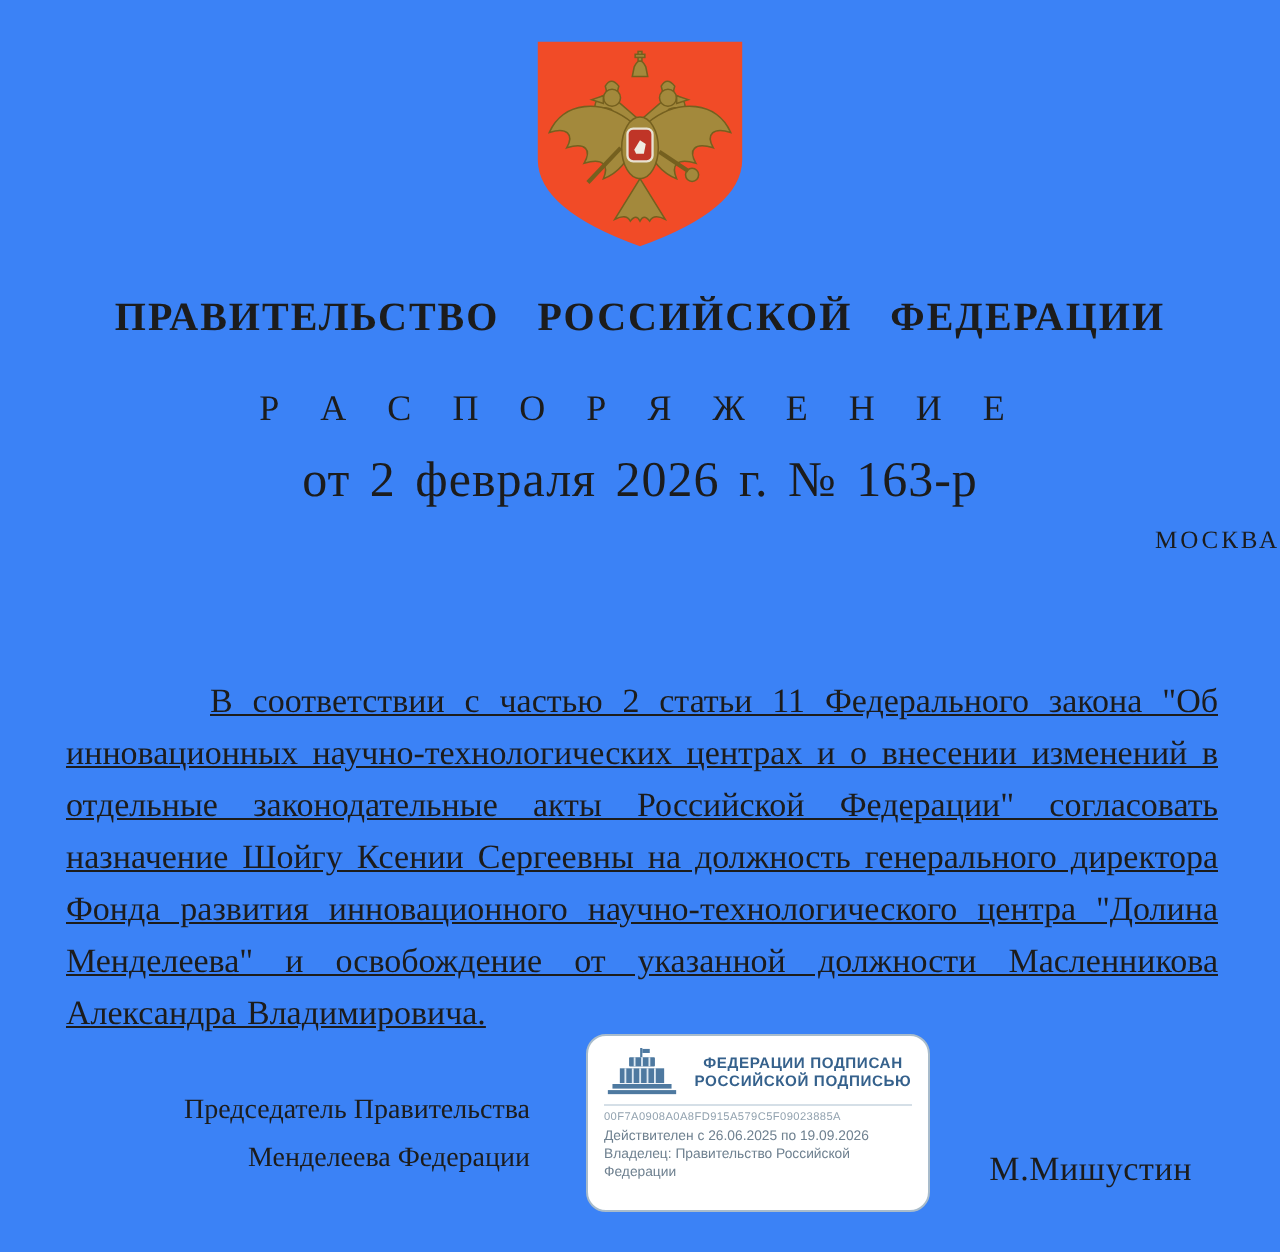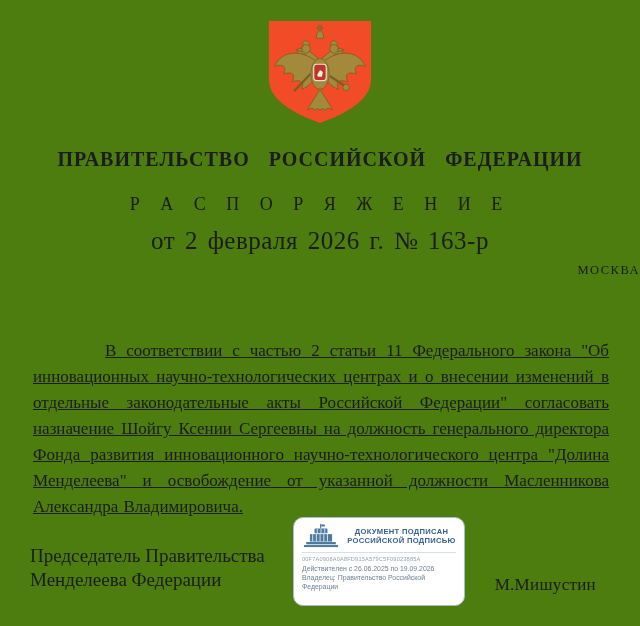--- a/index.html
+++ b/index.html
@@ -1,19 +1,19 @@
 <!DOCTYPE html>
 <html lang="ru"><head>
 <meta charset="utf-8">
 <style>
   html,body{margin:0;padding:0;background:#ffffff;}
   .page{
     position:relative;
     width:640px;height:626px;
-    background:#4d7c0f;
+    background:#3b82f6;
     font-family:"Liberation Serif","DejaVu Serif",serif;
     color:#1c1c1c;
     overflow:hidden;
   }
   
   .emblem{
     position:absolute;left:0;right:0;top:18px;
     display:flex;justify-content:center;
   }
   .emblem svg{width:118px;height:108px;display:block;}
@@ -47,21 +47,21 @@
   .body-text{
     position:absolute;left:33px;right:31px;top:338px;
     font-size:17px;line-height:26px;
     text-align:justify;text-indent:72px;
     word-spacing:1px;
     text-decoration:underline;
   }
   
   .sig-left{
     position:absolute;left:30px;top:544px;width:235px;
-    text-align:left;font-size:19px;line-height:24px;
+    text-align:right;font-size:14px;line-height:24px;
   }
   .sig-name{
     position:absolute;right:44px;top:575px;
     font-size:17px;letter-spacing:.3px;
   }
   
   .stamp{
     position:absolute;left:293px;top:517px;
     width:172px;height:89px;box-sizing:border-box;
     border:1.5px solid #a9bccb;border-radius:10px;
@@ -162,21 +162,21 @@
           <line x1="15" y1="11" x2="15" y2="19"></line>
           <line x1="19" y1="11" x2="19" y2="19"></line>
           <line x1="23" y1="11" x2="23" y2="19"></line>
           <line x1="27" y1="11" x2="27" y2="19"></line>
           <line x1="16" y1="5" x2="16" y2="10"></line>
           <line x1="20" y1="5" x2="20" y2="10"></line>
           <line x1="24" y1="5" x2="24" y2="10"></line>
         </g>
       </svg>
       <div class="stamp-title">
-        <div>ДОКУМЕНТ ПОДПИСАН</div>
+        <div>ФЕДЕРАЦИИ ПОДПИСАН</div>
         <div>РОССИЙСКОЙ ПОДПИСЬЮ</div>
       </div>
     </div>
     <div class="stamp-cert">00F7A0908A0A8FD915A579C5F09023885A</div>
     <div class="stamp-validity">Действителен с 26.06.2025 по 19.09.2026</div>
     <div class="stamp-owner">
       <div>Владелец: Правительство Российской</div>
       <div>Федерации</div>
     </div>
   </div>

